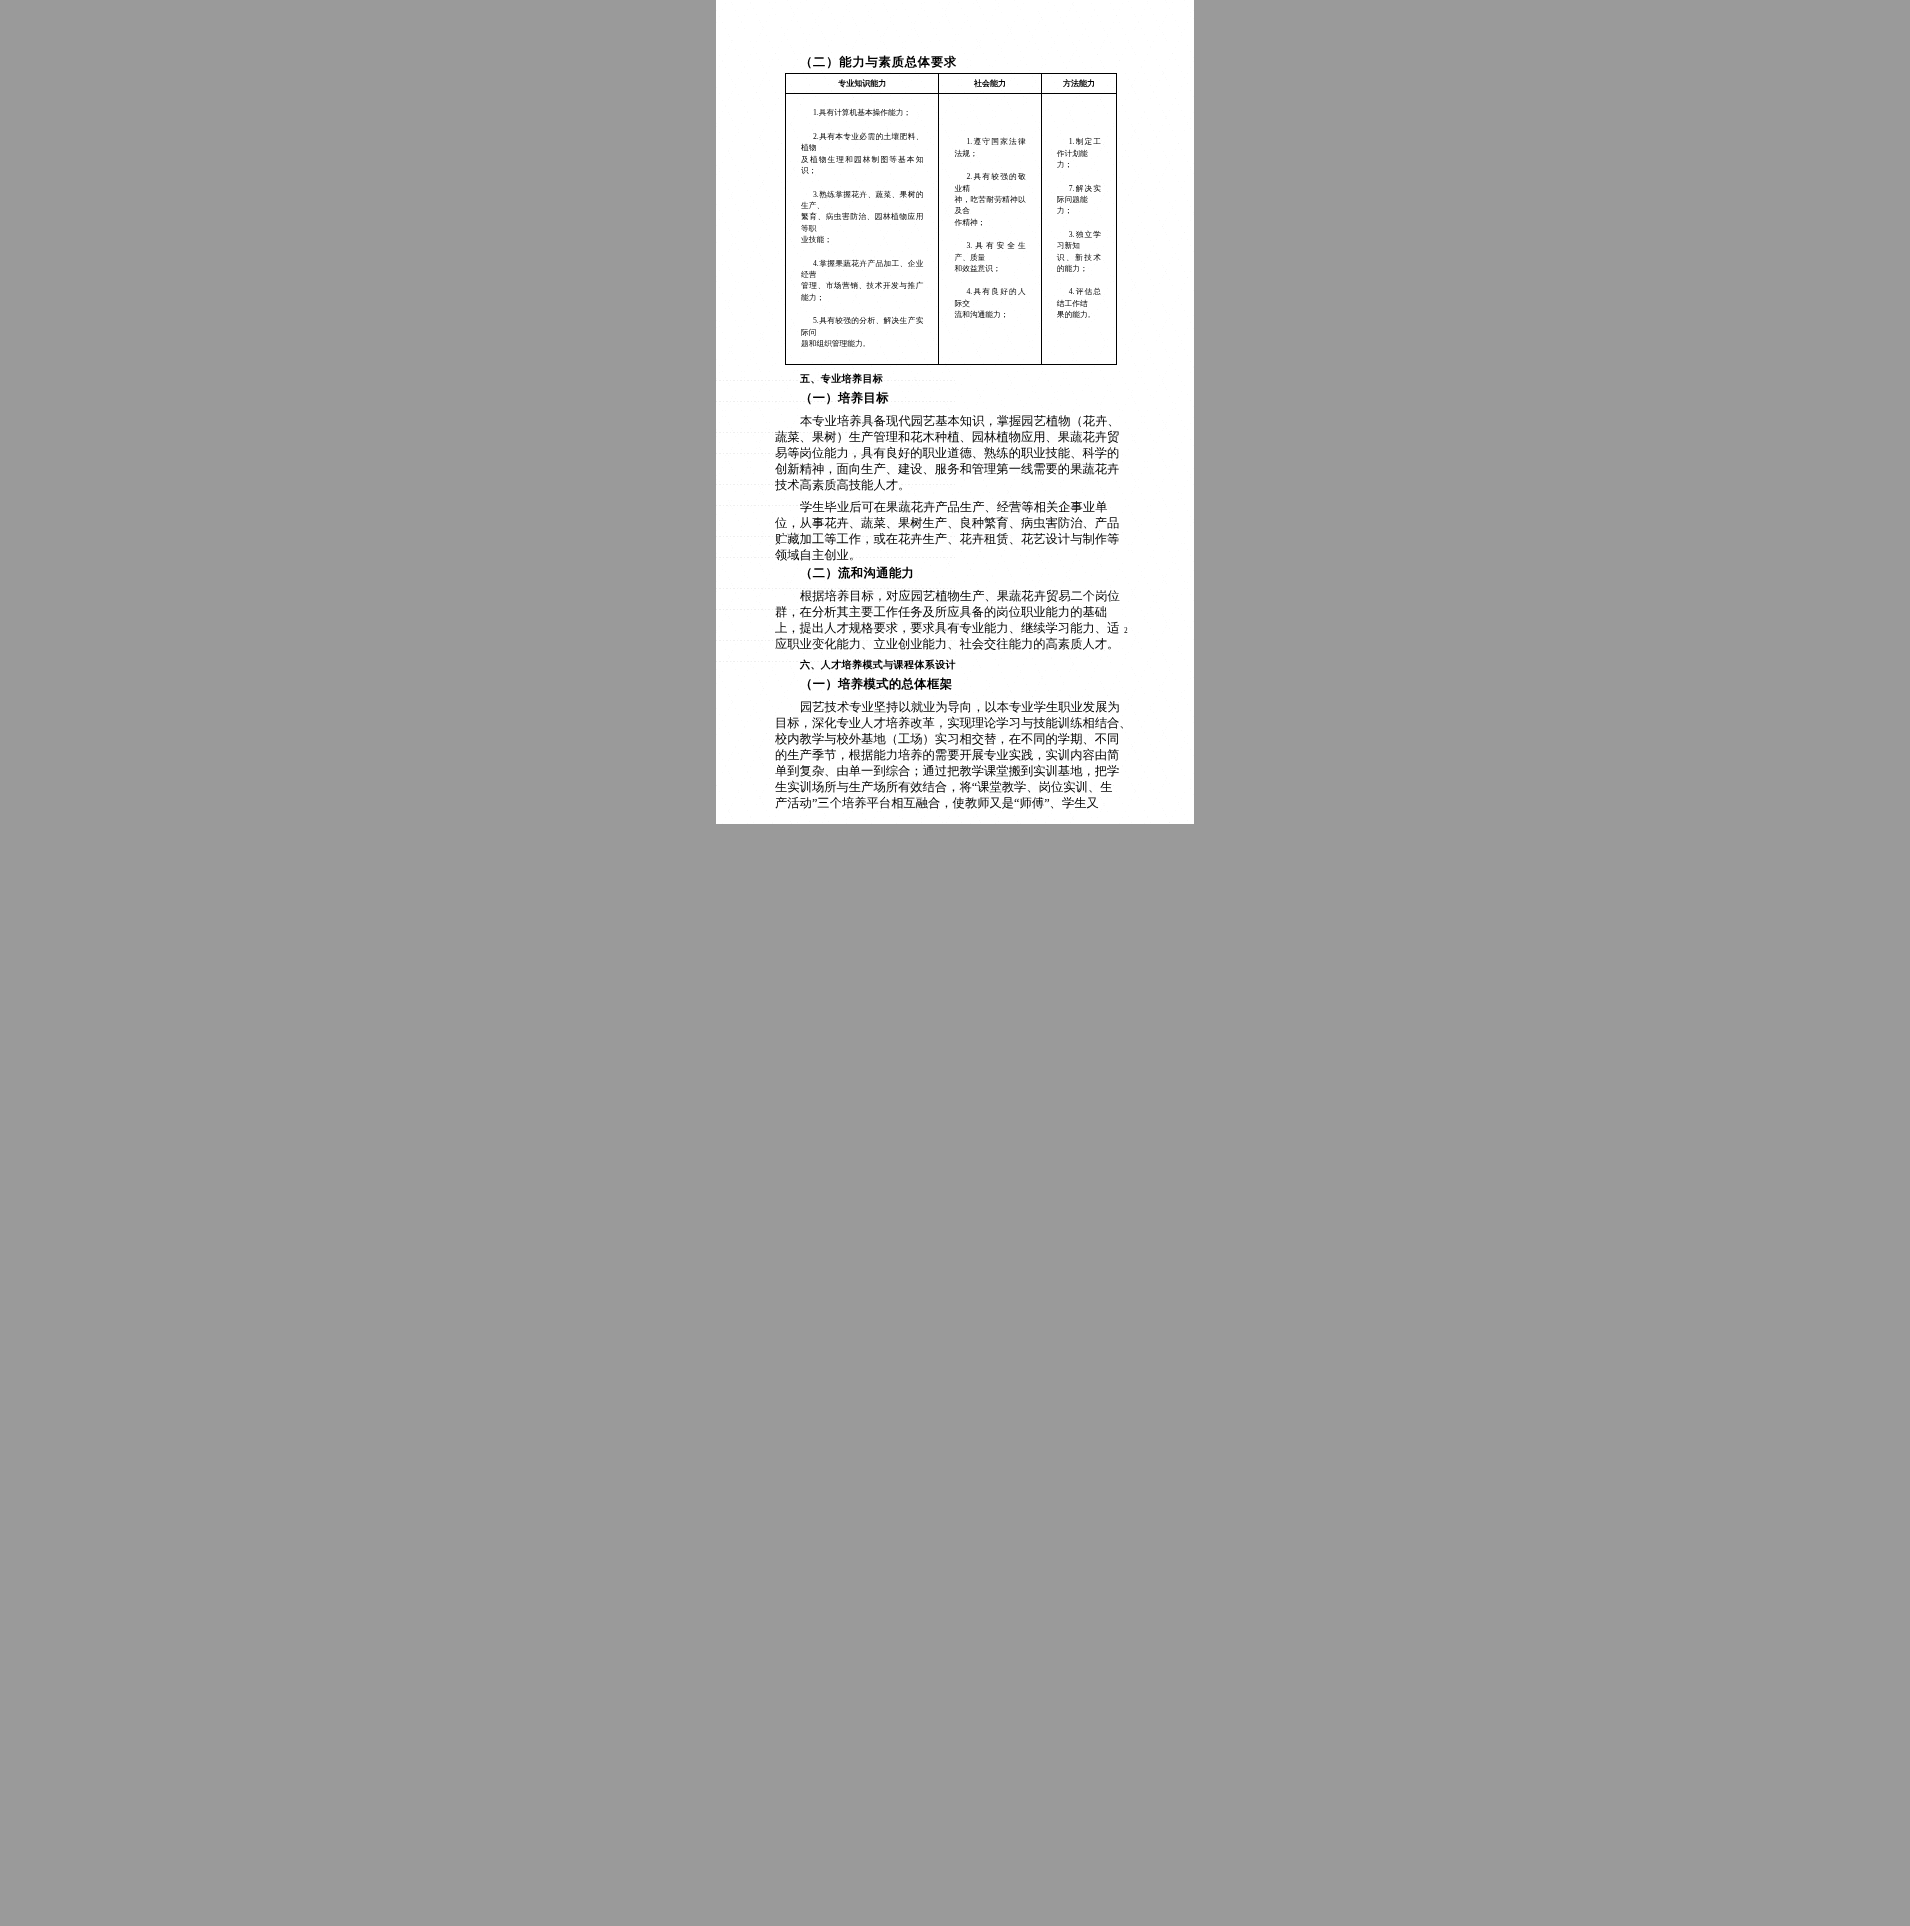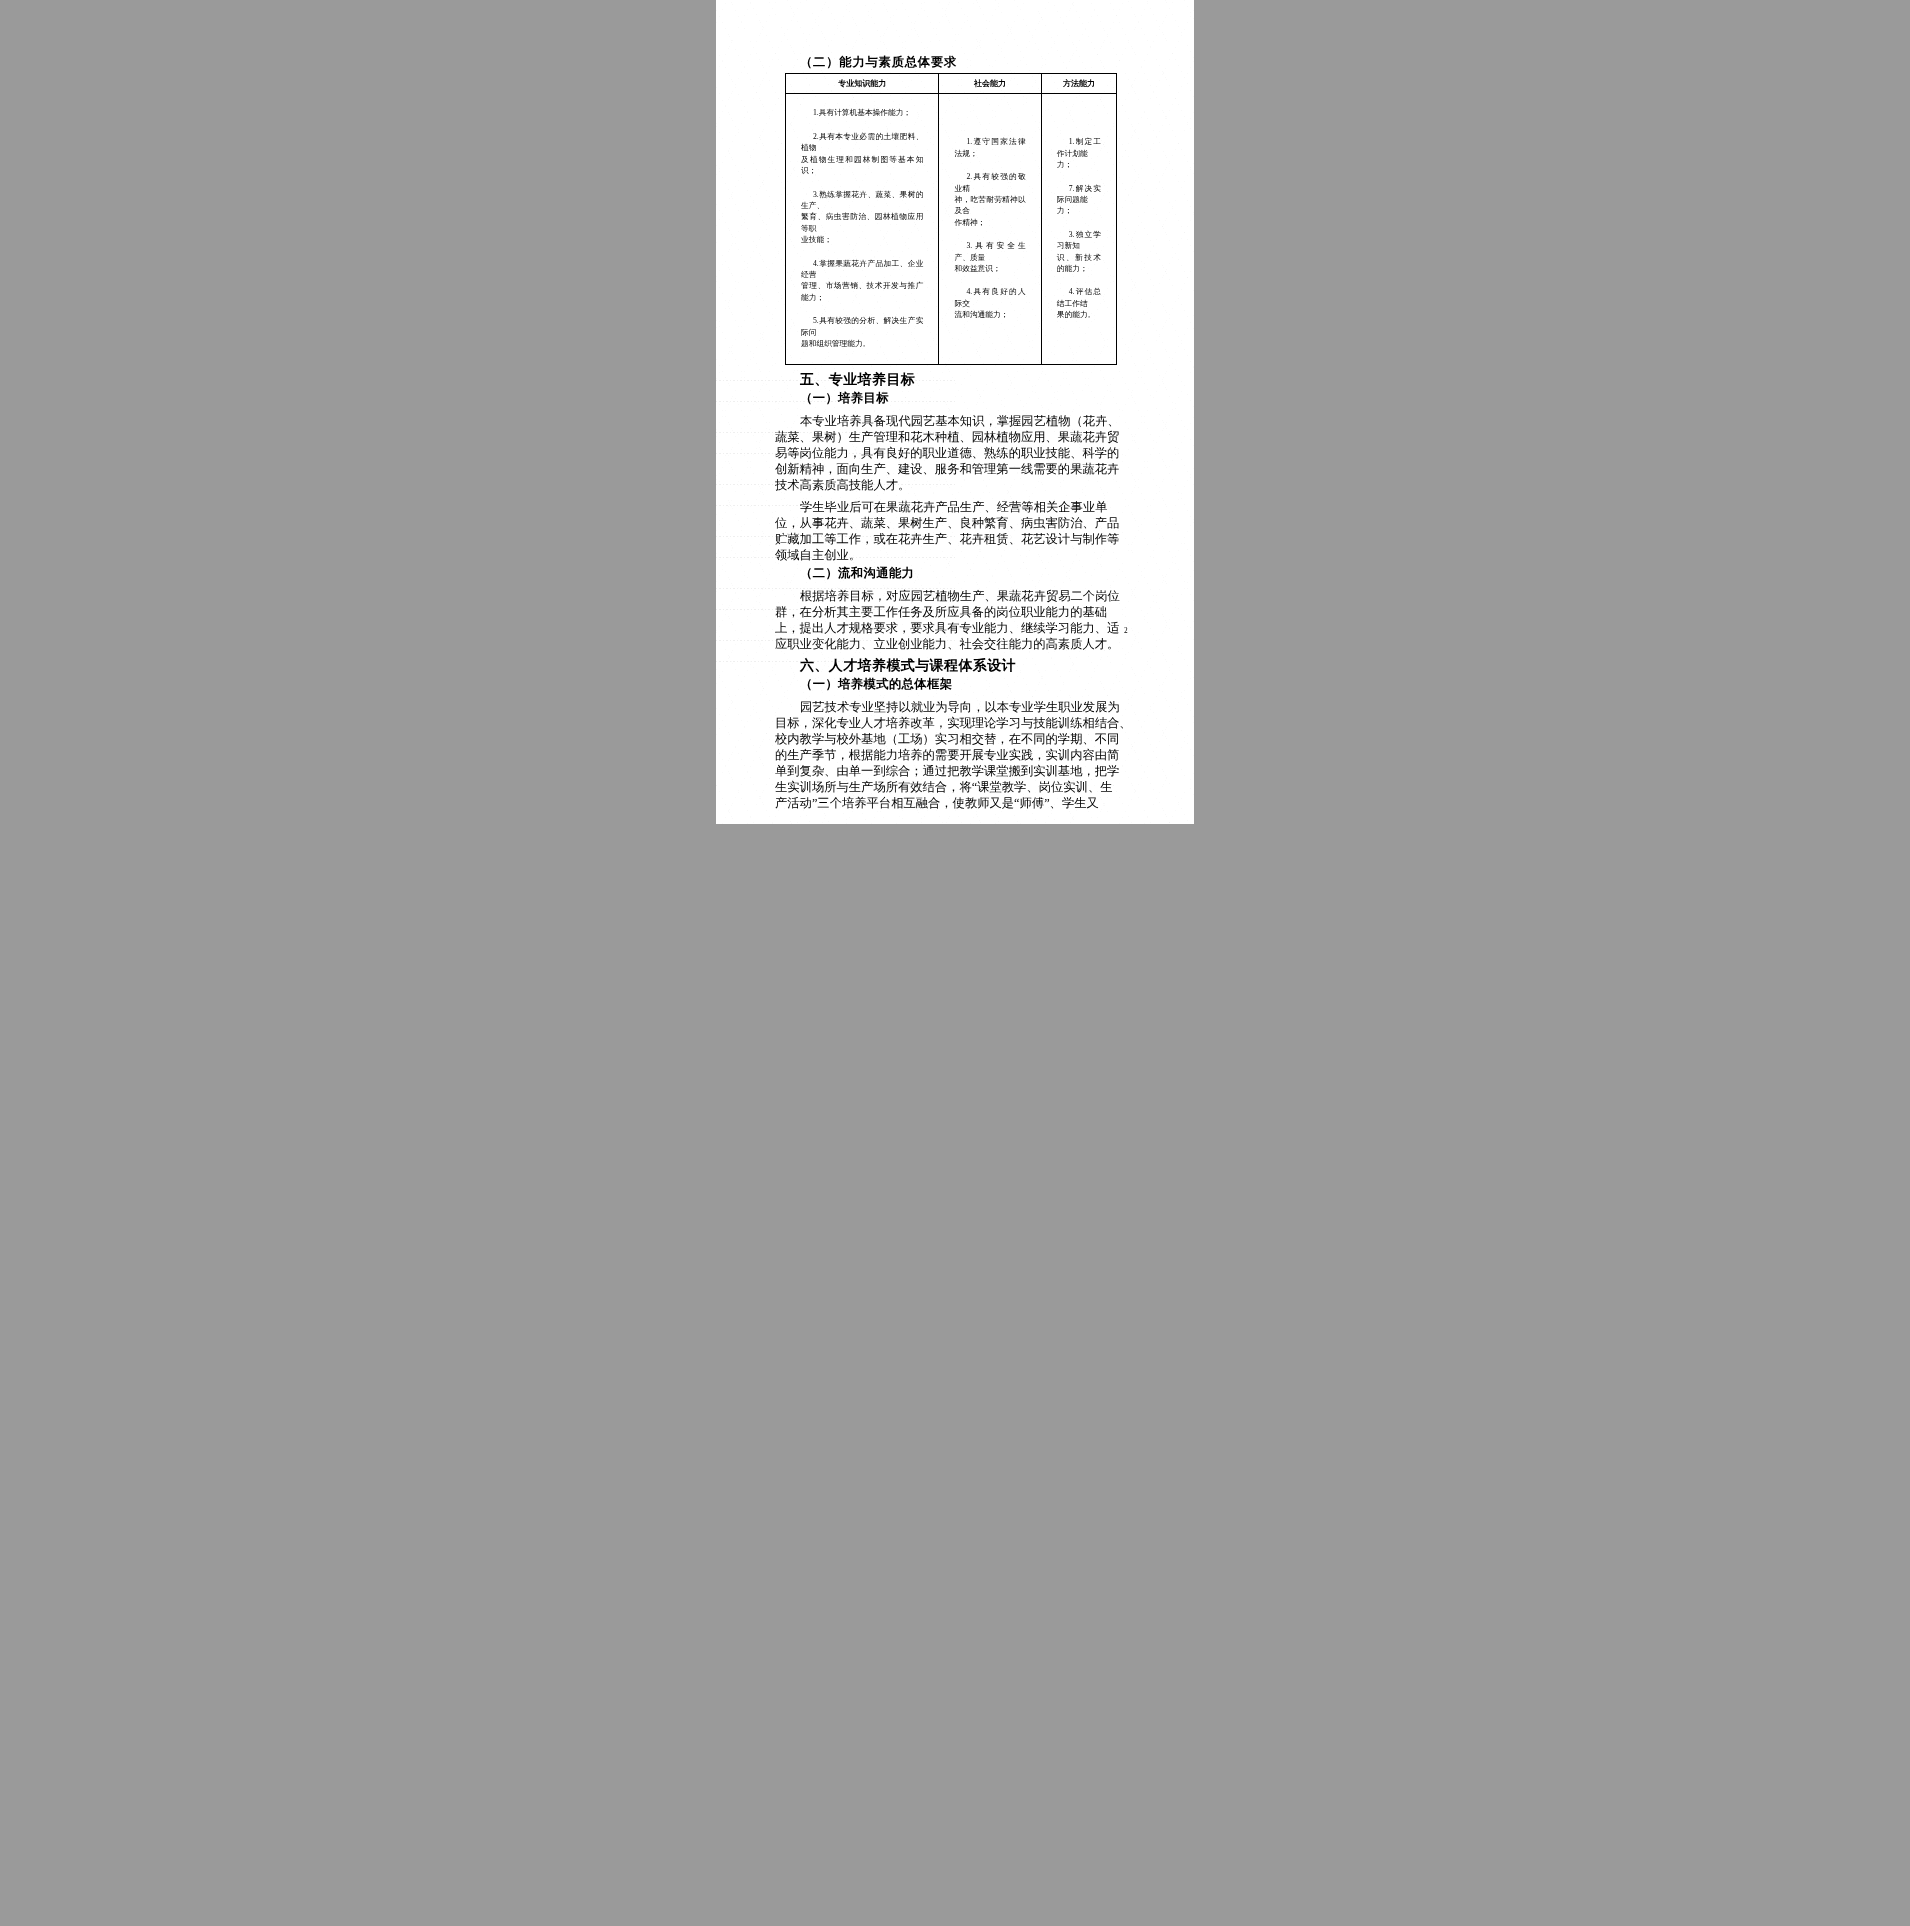--- a/index.html
+++ b/index.html
@@ -58,21 +58,21 @@
     font-size:7.7px;line-height:11.4px;
     text-align:justify;
   }
   .cap-table td:first-child{border-left:none;}
   .cap-table td p{margin:12px;white-space:pre-line;text-indent:1.55em;}
   td.v-top{vertical-align:top;}
   td.v-mid{vertical-align:middle;}
 
   .sec-heading{
     font-family:"Liberation Sans","DejaVu Sans",sans-serif;
-    font-weight:700;font-size:14px;line-height:18.5px;
+    font-weight:700;font-size:10px;line-height:18.5px;
     margin:4.6px 0 0 25px;letter-spacing:0.4px;
   }
   .sub-heading{
     font-size:12.3px;font-weight:600;line-height:17px;
     margin:1.5px 0 0 25px;letter-spacing:0.4px;
   }
   .para{
     margin:6px 0 0 0;
     font-size:12.3px;line-height:16px;
     text-align:justify;

